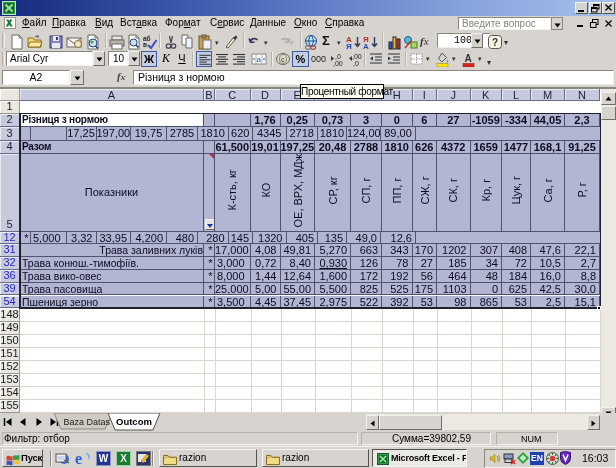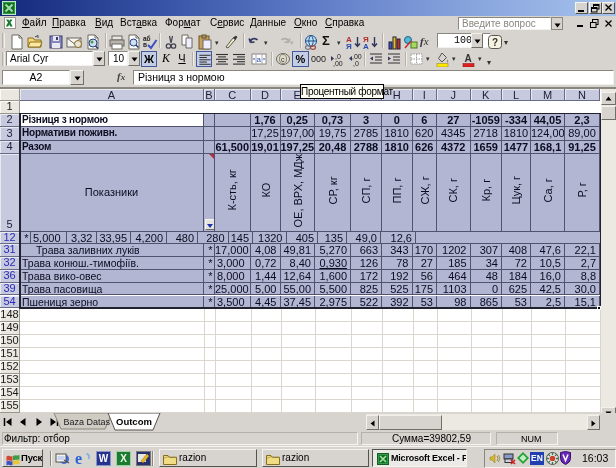--- a/index.html
+++ b/index.html
@@ -429,21 +429,20 @@
       <span class="c num b" style="width:31px;">3</span>
       <span class="c num b" style="width:30.5px;">0</span>
       <span class="c num b" style="width:24.5px;">6</span>
       <span class="c num b" style="width:33.5px;">27</span>
       <span class="c num b" style="width:31.5px;">-1059</span>
       <span class="c num b" style="width:29px;">-334</span>
       <span class="c num b" style="width:34px;">44,05</span>
       <span class="c num b" style="width:35px;">2,3</span>
     </div>
 <div class="row" style="top:40px;height:13.5px;">
-      <span class="c b lblb" style="width:184px;padding-left:2px;">Нормативи поживн.</span>
       <span class="c " style="width:11px;"></span>
       <span class="c " style="width:35.5px;"></span>
       <span class="c num" style="width:30.0px;">17,25</span>
       <span class="c num" style="width:34.5px;">197,00</span>
       <span class="c num" style="width:36px;">19,75</span>
       <span class="c num" style="width:31px;">2785</span>
       <span class="c num" style="width:30.5px;">1810</span>
       <span class="c num" style="width:24.5px;">620</span>
       <span class="c num" style="width:33.5px;">4345</span>
       <span class="c num" style="width:31.5px;">2718</span>
@@ -529,21 +528,21 @@
       <span class="c rnum" style="width:31px;">480</span>
       <span class="c rnum" style="width:30.5px;">280</span>
       <span class="c rnum" style="width:24.5px;">145</span>
       <span class="c rnum" style="width:33.5px;">1320</span>
       <span class="c rnum" style="width:31.5px;">405</span>
       <span class="c rnum" style="width:29px;">135</span>
       <span class="c rnum" style="width:34px;">49,0</span>
       <span class="c rnum" style="width:35px;">12,6</span>
     </div>
 <div class="row" style="top:157.3px;height:12.8px;">
-      <span class="c lbl" style="width:184px;padding-left:16px;">Трава заливних луків</span>
+      <span class="c lbl" style="width:184px;padding-left:16px;text-align:right;">Трава заливних луків</span>
       <span class="c " style="width:11px; position:relative;">
         <span style="position:absolute;right:1.5px;top:0px;font-size:11px;">*</span>
       </span>
       <span class="c rnum" style="width:35.5px;padding-right:5px;">17,000</span>
       <span class="c rnum" style="width:30.0px;">4,08</span>
       <span class="c rnum" style="width:34.5px;">49,81</span>
       <span class="c rnum" style="width:36px;">5,270</span>
       <span class="c rnum" style="width:31px;">663</span>
       <span class="c rnum" style="width:30.5px;">343</span>
       <span class="c rnum" style="width:24.5px;">170</span>

